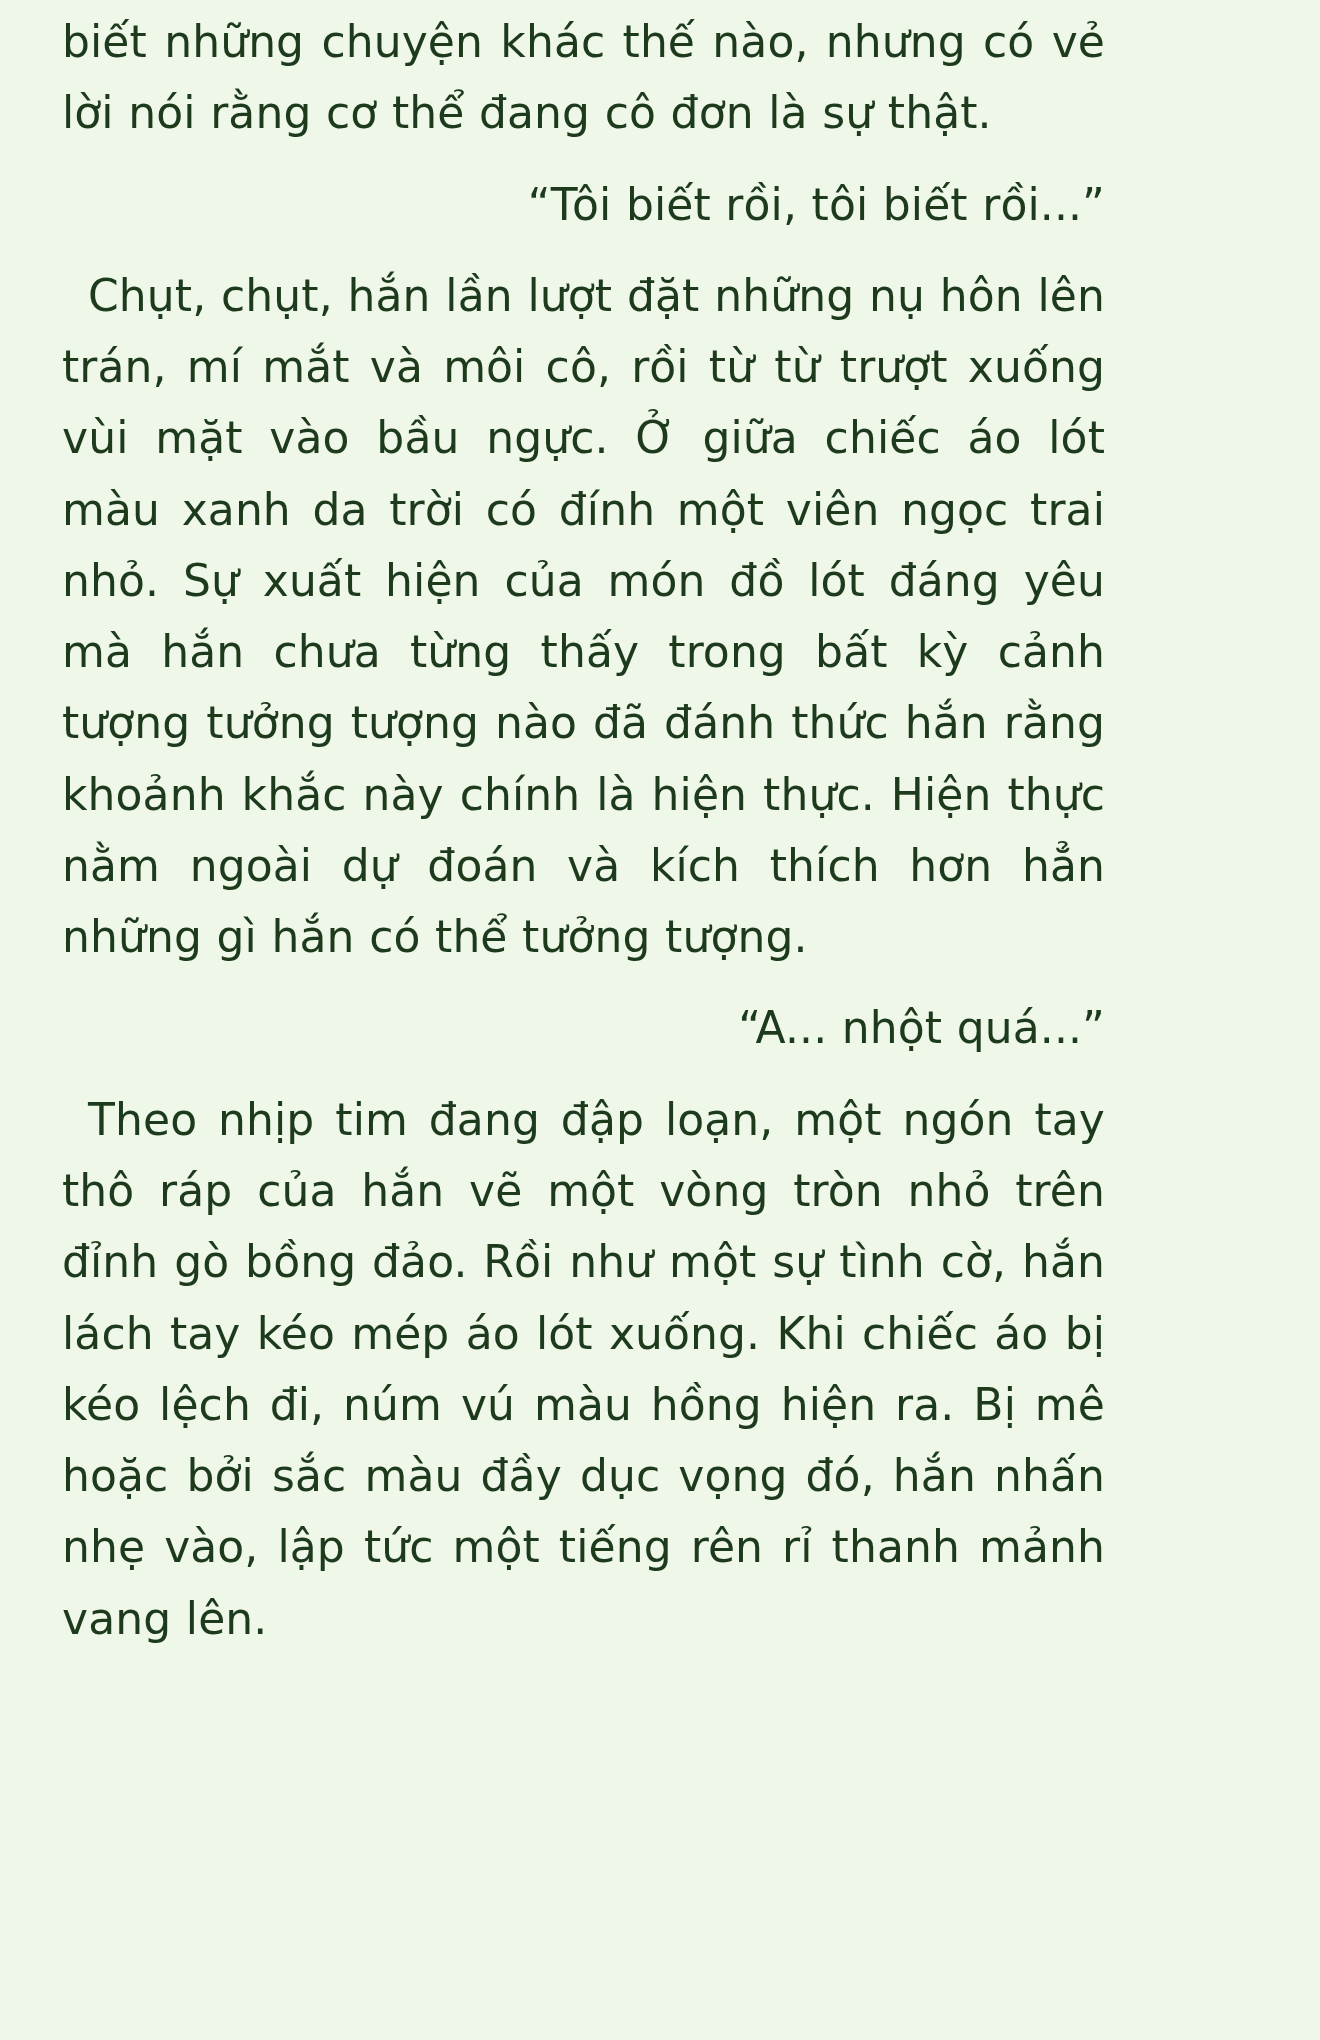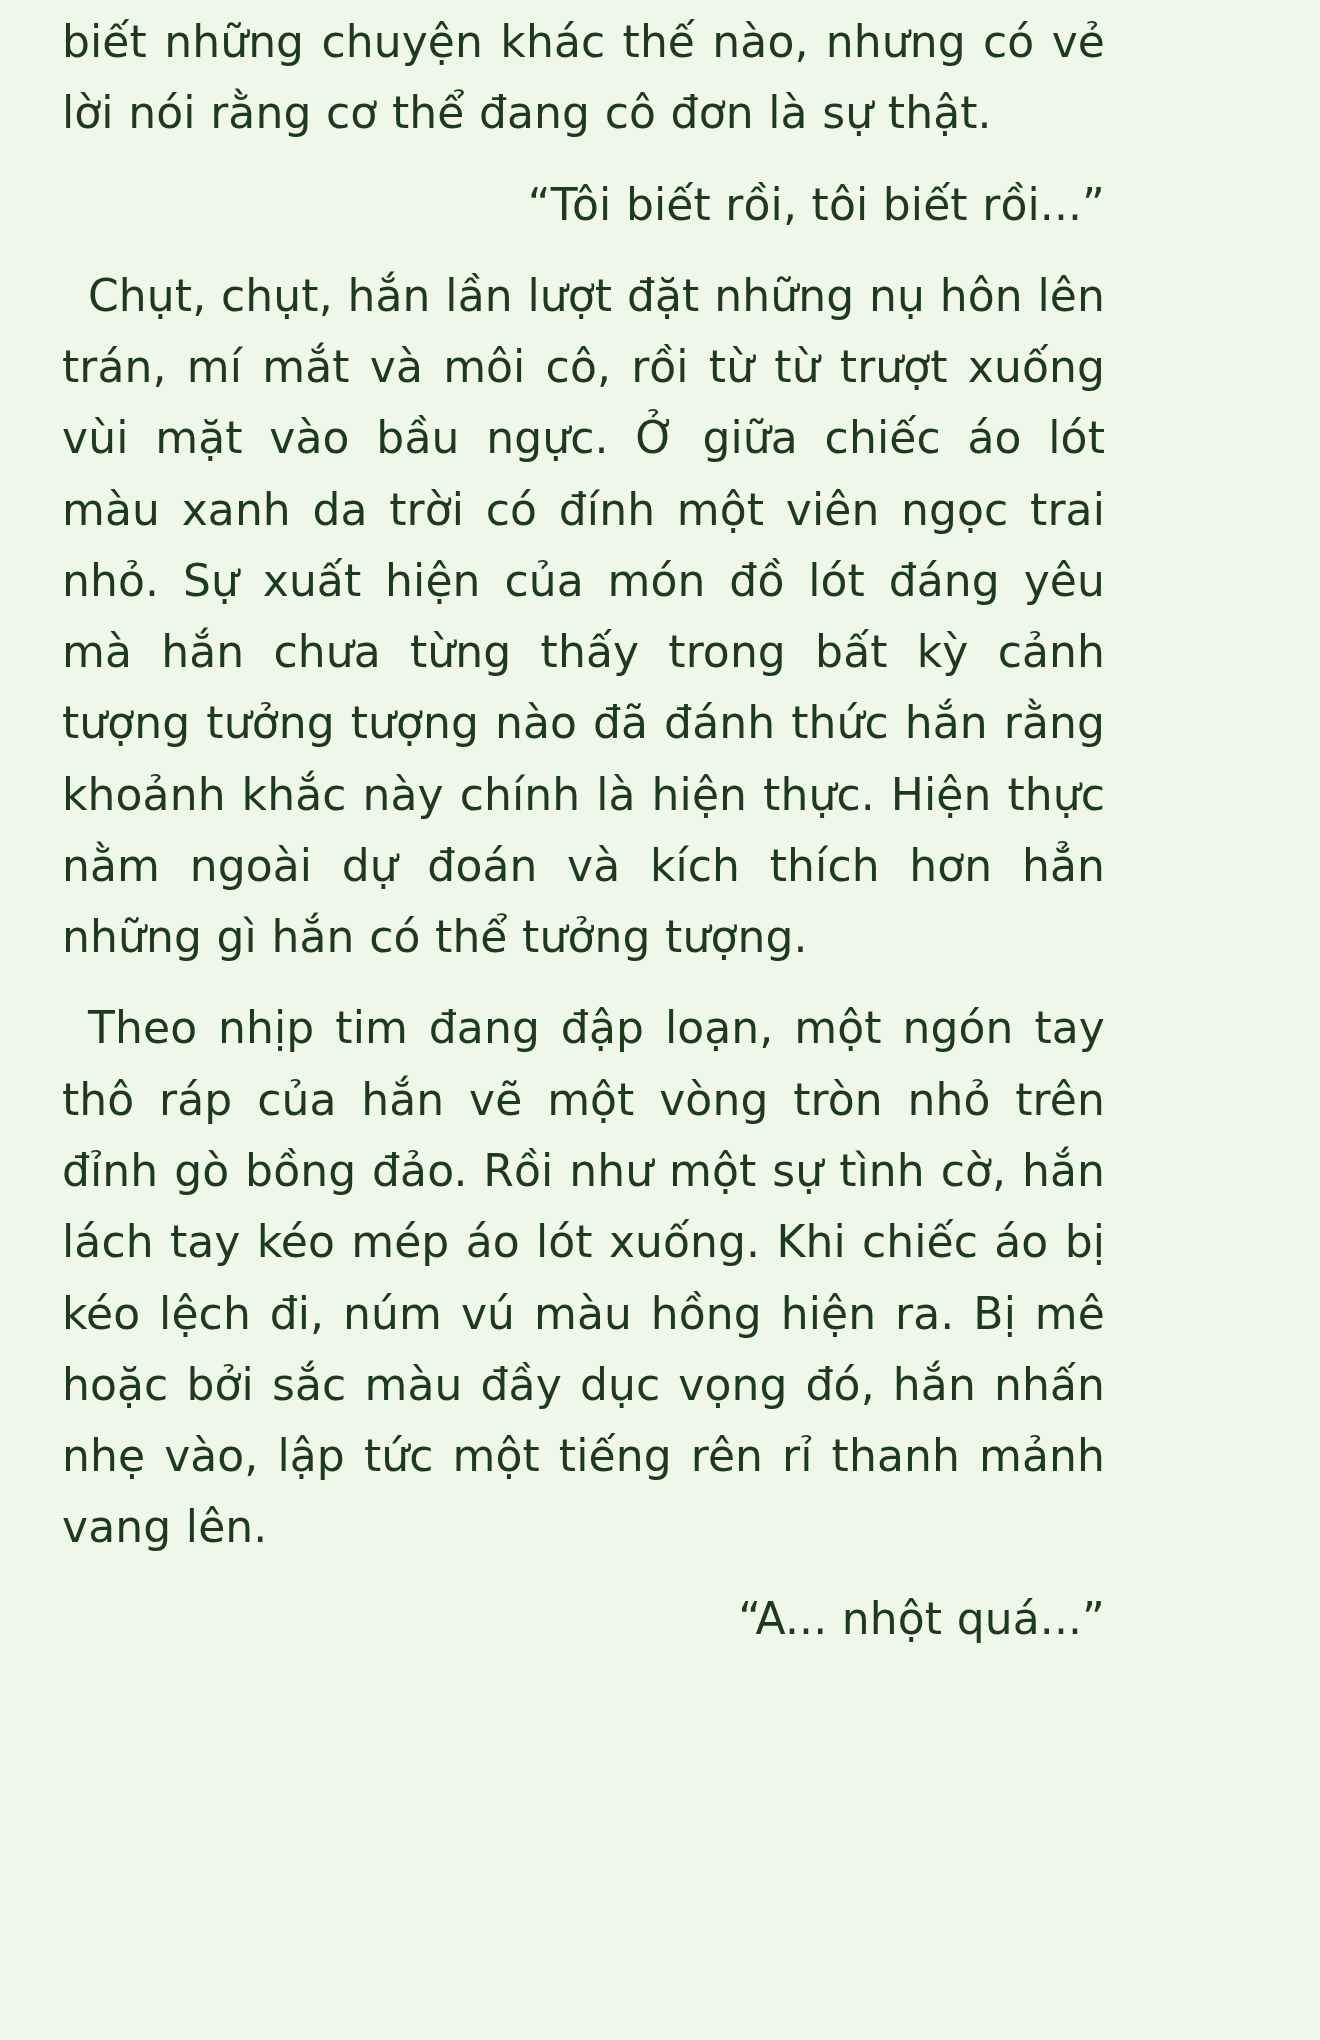--- a/index.html
+++ b/index.html
@@ -46,18 +46,18 @@
 
 <div class="reader-page">
   <div class="reader-body">
 
     <p class="para">biết những chuyện khác thế nào, nhưng có vẻ lời nói rằng cơ thể đang cô đơn là sự thật.</p>
 
     <p class="para indent no-justify">“Tôi biết rồi, tôi biết rồi...”</p>
 
     <p class="para indent">Chụt, chụt, hắn lần lượt đặt những nụ hôn lên trán, mí mắt và môi cô, rồi từ từ trượt xuống vùi mặt vào bầu ngực. Ở giữa chiếc áo lót màu xanh da trời có đính một viên ngọc trai nhỏ. Sự xuất hiện của món đồ lót đáng yêu mà hắn chưa từng thấy trong bất kỳ cảnh tượng tưởng tượng nào đã đánh thức hắn rằng khoảnh khắc này chính là hiện thực. Hiện thực nằm ngoài dự đoán và kích thích hơn hẳn những gì hắn có thể tưởng tượng.</p>
 
+    <p class="para indent no-justify">“A... nhột quá...”</p>
+
     <p class="para indent">Theo nhịp tim đang đập loạn, một ngón tay thô ráp của hắn vẽ một vòng tròn nhỏ trên đỉnh gò bồng đảo. Rồi như một sự tình cờ, hắn lách tay kéo mép áo lót xuống. Khi chiếc áo bị kéo lệch đi, núm vú màu hồng hiện ra. Bị mê hoặc bởi sắc màu đầy dục vọng đó, hắn nhấn nhẹ vào, lập tức một tiếng rên rỉ thanh mảnh vang lên.</p>
-
-    <p class="para indent no-justify">“A... nhột quá...”</p>
 
   </div>
 </div>
 
 </body></html>

